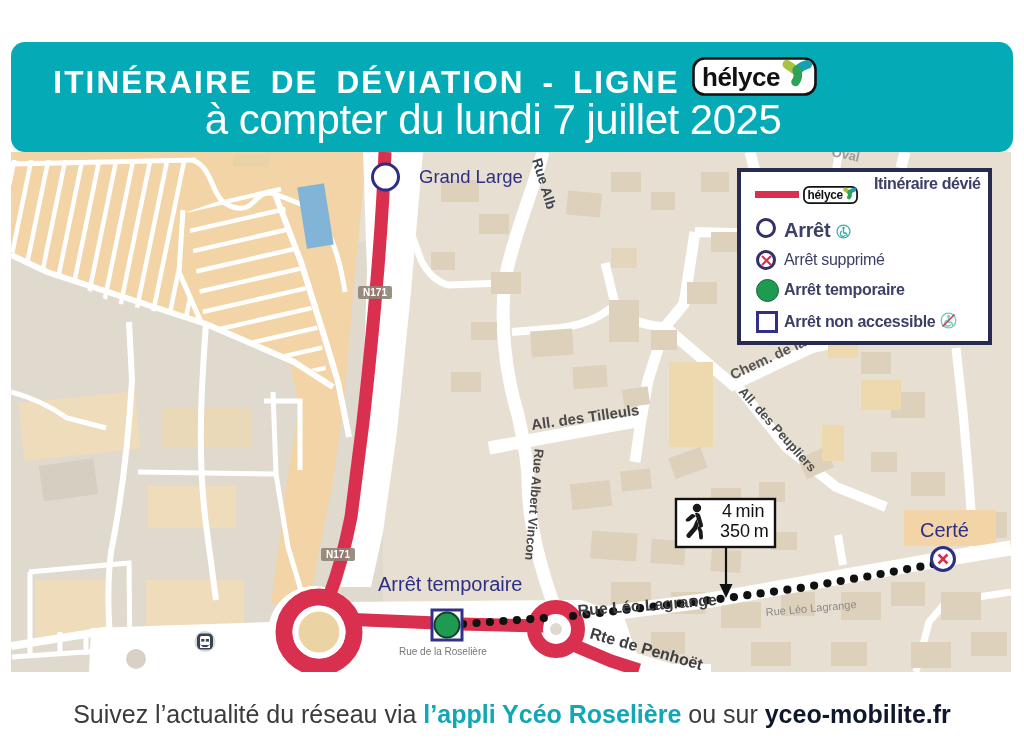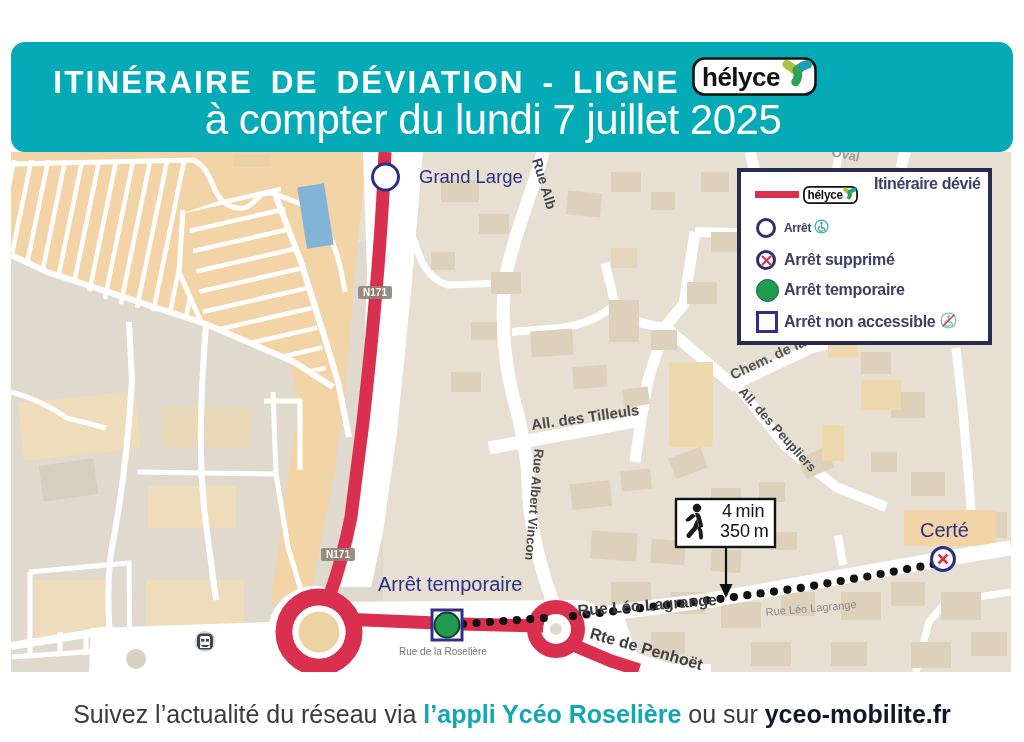--- a/index.html
+++ b/index.html
@@ -286,31 +286,31 @@
 <rect x="2" y="2" width="121" height="37" rx="12" fill="#ffffff" stroke="#111111" stroke-width="4"></rect>
 <text x="10" y="30" font-size="27" font-weight="bold" fill="#111111" font-family="Liberation Sans, sans-serif" letter-spacing="-0.5">hélyce</text>
 <g>
 <path d="M105,15 Q100,10.5 96,8.4" fill="none" stroke="#a9c23f" stroke-width="9.5" stroke-linecap="round"></path>
 <path d="M106,14.5 Q111,9.5 116.5,8.4" fill="none" stroke="#189fb0" stroke-width="9.5" stroke-linecap="round"></path>
 <path d="M105.8,14 Q108.5,20.5 104.5,26" fill="none" stroke="#2ea358" stroke-width="9" stroke-linecap="round"></path>
 </g>
 </svg></div>
 <div class="abs" style="left:874px;top:175px;font-size:16px;font-weight:bold;letter-spacing:-0.4px;color:#3c4066">Itinéraire dévié</div>
 <div class="abs" style="left:756px;top:218px;width:20px;height:20px;border:3px solid #322f6b;border-radius:50%;background:#fff"></div>
-<div class="abs" style="left:784px;top:219px;font-size:12px;font-weight:bold;letter-spacing:-0.3px;color:#3c4066">Arrêt <svg width="15" height="15" viewBox="0 0 20 20" style="display:inline-block;vertical-align:-2px">
+<div class="abs" style="left:784px;top:219px;font-size:20px;font-weight:bold;letter-spacing:-0.3px;color:#3c4066">Arrêt <svg width="15" height="15" viewBox="0 0 20 20" style="display:inline-block;vertical-align:-2px">
 <circle cx="10" cy="10" r="8.6" fill="none" stroke="#3aa9ac" stroke-width="1.6"></circle>
 <circle cx="10" cy="5.2" r="1.7" fill="#3aa9ac"></circle>
 <path d="M10,7 L10,12 L13.5,12 L15,15.5" fill="none" stroke="#3aa9ac" stroke-width="1.7" stroke-linecap="round" stroke-linejoin="round"></path>
 <path d="M8.2,9.5 A3.6,3.6 0 1 0 12.6,14.4" fill="none" stroke="#3aa9ac" stroke-width="1.6"></path>
     </svg></div>
 <div class="abs" style="left:756px;top:250px;width:20px;height:20px;border:3px solid #322f6b;border-radius:50%;background:#fff"></div>
 <svg class="abs" style="left:760px;top:254px" width="13" height="13">
     <path d="M2,2 L11,11 M11,2 L2,11" stroke="#d8304e" stroke-width="2.2" fill="none"></path>
   </svg>
-<div class="abs" style="left:784px;top:251px;font-size:16px;font-weight:bold;letter-spacing:-0.3px;color:#3c4066">Arrêt supprimé</div>
+<div class="abs" style="left:784px;top:251px;font-size:16px;font-weight:normal;letter-spacing:-0.3px;color:#3c4066">Arrêt supprimé</div>
 <div class="abs" style="left:756px;top:279px;width:23px;height:23px;border-radius:50%;background:#1e9b50;border:1px solid #17643a"></div>
 <div class="abs" style="left:784px;top:281px;font-size:16px;font-weight:bold;letter-spacing:-0.3px;color:#3c4066">Arrêt temporaire</div>
 <div class="abs" style="left:756px;top:311px;width:22px;height:22px;border:3.5px solid #322f8a;background:#fff"></div>
 <div class="abs" style="left:784px;top:312px;font-size:16px;font-weight:bold;letter-spacing:-0.3px;color:#3c4066">Arrêt non accessible <svg width="17" height="17" viewBox="0 0 20 20" style="display:inline-block;vertical-align:-2px">
 <circle cx="10" cy="10" r="8.6" fill="none" stroke="#7cc7b2" stroke-width="1.6"></circle>
 <circle cx="10" cy="5.2" r="1.7" fill="#7cc7b2"></circle>
 <path d="M10,7 L10,12 L13.5,12 L15,15.5" fill="none" stroke="#7cc7b2" stroke-width="1.7" stroke-linecap="round" stroke-linejoin="round"></path>
 <path d="M8.2,9.5 A3.6,3.6 0 1 0 12.6,14.4" fill="none" stroke="#7cc7b2" stroke-width="1.6"></path>
       <line x1="3" y1="17" x2="17" y2="3" stroke="#d8304e" stroke-width="1.8"></line>
     </svg></div>

